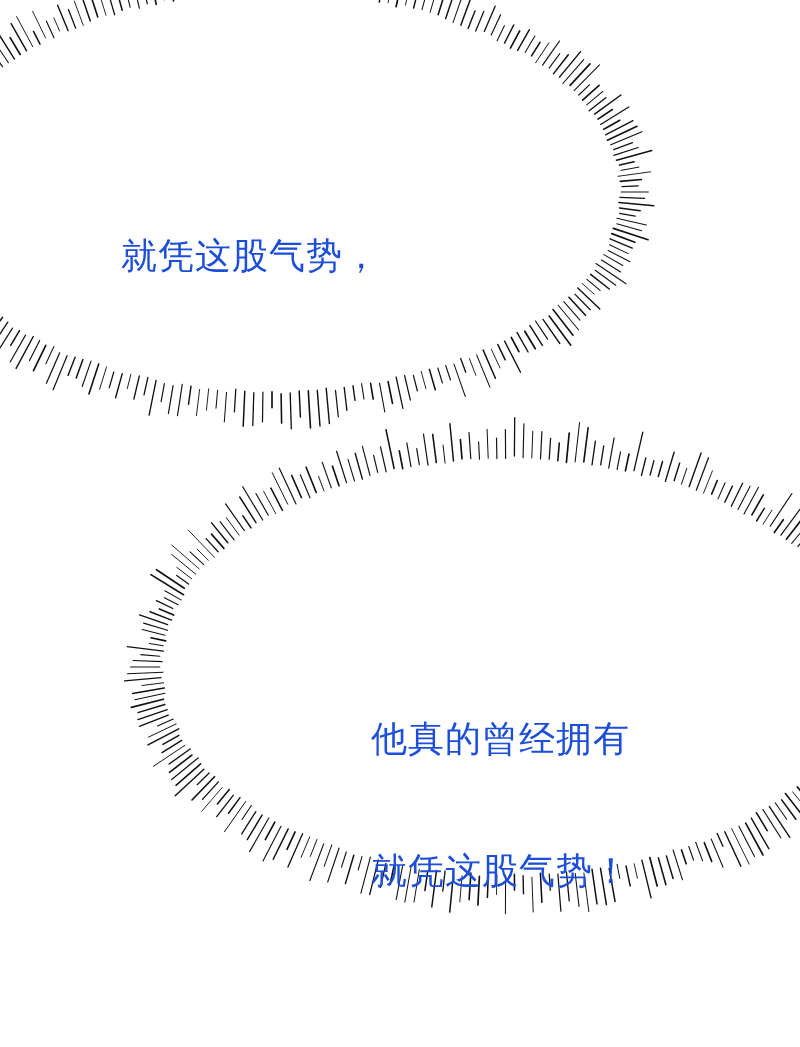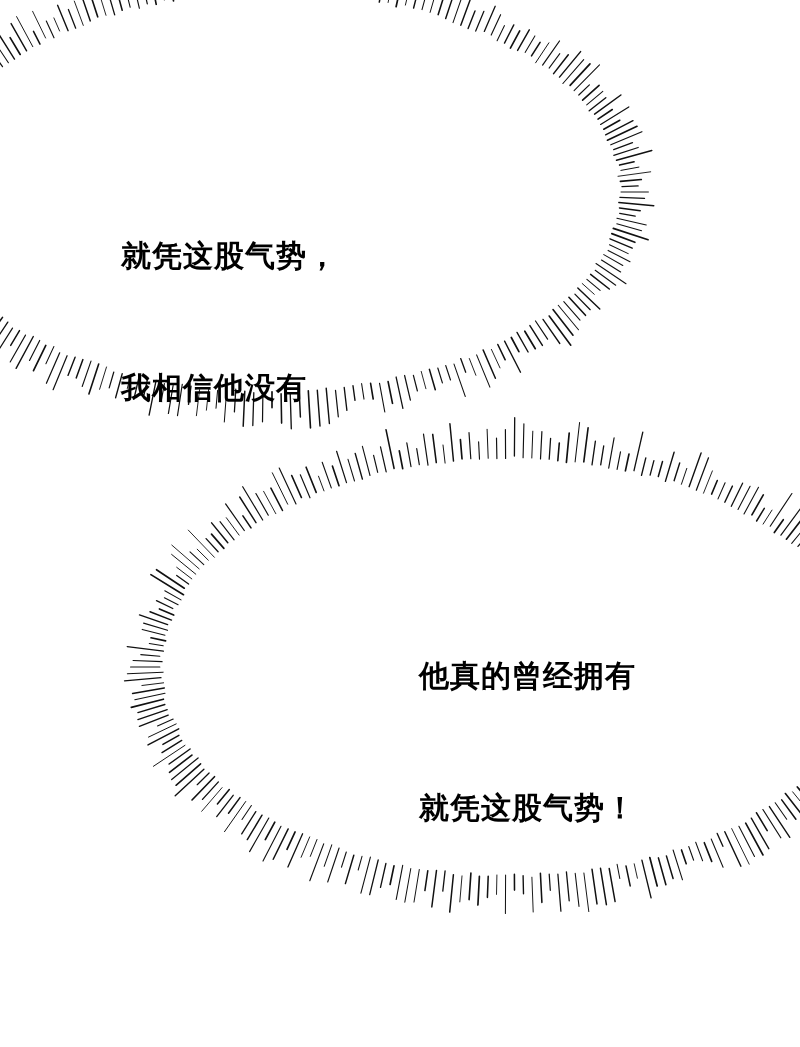--- a/index.html
+++ b/index.html
@@ -16,29 +16,29 @@
     }
     #bubbles-svg {
       position: absolute;
       left: 0;
       top: 0;
       width: 800px;
       height: 1047px;
     }
     .bubble-text {
       position: absolute;
-      color: #000000;
-      font-size: 30px;
+      color: #1d4ed8;
+      font-size: 36px;
       line-height: 44px;
       letter-spacing: 1px;
       white-space: pre;
-      font-weight: bold;
+      font-weight: normal;
     }
     #bubble-1-text { left: 121px; top: 146px; }
-    #bubble-2-text { left: 371px; top: 566px; margin-left: 48px; }
+    #bubble-2-text { left: 371px; top: 629px; }
     .line { display: block; }
   </style>
 </head>
 <body>
 
 <svg id="bubbles-svg" xmlns="http://www.w3.org/2000/svg" viewBox="0 0 800 1047">
   <rect x="0" y="0" width="800" height="1047" fill="#ffffff"></rect>
   <g id="bubble-1-ticks">
       <line x1="621.0" y1="192.0" x2="648.4" y2="192.0" stroke="#111111" stroke-width="0.99" stroke-linecap="round"></line>
       <line x1="619.9" y1="197.3" x2="644.5" y2="198.4" stroke="#111111" stroke-width="1.31" stroke-linecap="round"></line>
@@ -532,19 +532,18 @@
       <line x1="855.9" y1="646.0" x2="885.2" y2="641.0" stroke="#111111" stroke-width="0.93" stroke-linecap="round"></line>
       <line x1="858.1" y1="651.0" x2="887.8" y2="647.3" stroke="#111111" stroke-width="0.94" stroke-linecap="round"></line>
       <line x1="858.5" y1="656.4" x2="889.9" y2="653.7" stroke="#111111" stroke-width="1.11" stroke-linecap="round"></line>
       <line x1="858.7" y1="661.7" x2="878.0" y2="660.9" stroke="#111111" stroke-width="0.96" stroke-linecap="round"></line>
       <ellipse cx="510" cy="667" rx="344" ry="204" fill="#ffffff"></ellipse>
     </g>
 </svg>
 
 <div id="bubble-1-text" class="bubble-text">
   <span class="line">就凭这股气势，</span>
-  <span class="line">我相信他没有</span>
 </div>
 
 <div id="bubble-2-text" class="bubble-text">
   <span class="line">他真的曾经拥有</span>
   <span class="line">就凭这股气势！</span>
 </div>
 
 </body></html>

